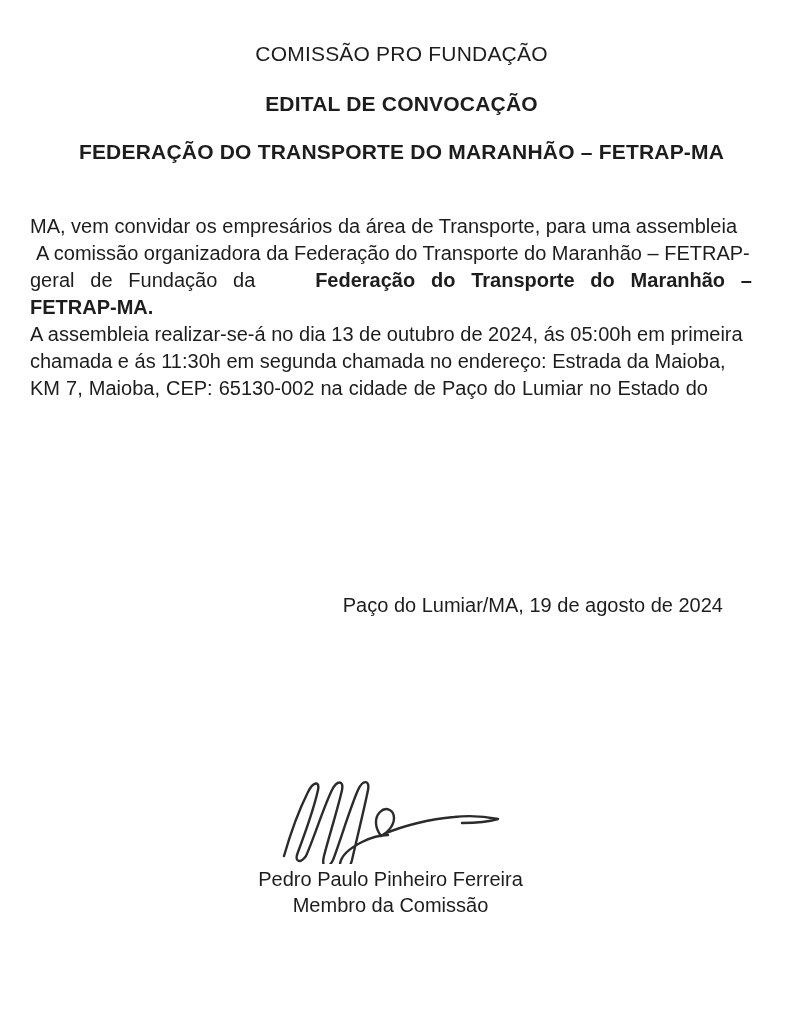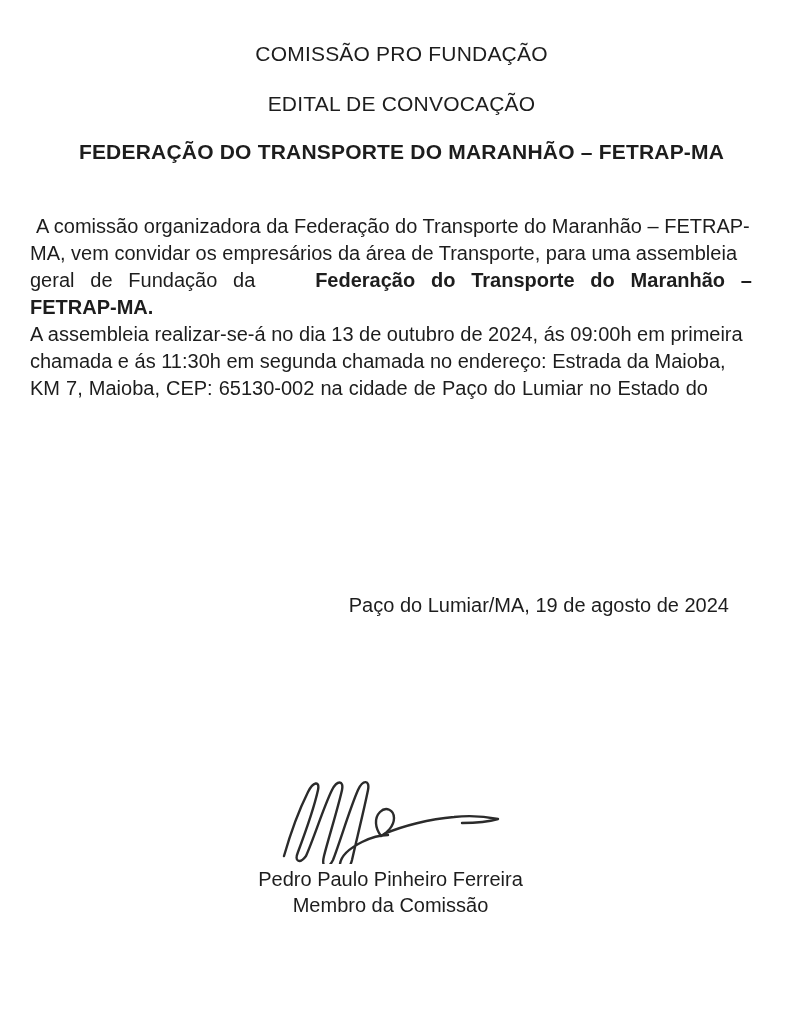--- a/index.html
+++ b/index.html
@@ -21,21 +21,21 @@
     left: 0;
     width: 100%;
     text-align: center;
     font-size: 21px;
     line-height: 24px;
     font-weight: normal;
     margin: 0;
     letter-spacing: 0.2px;
   }
   .h-commission { top: 42px; }
-  .h-edital     { top: 92px; }
+  .h-edital     { top: 92px; font-weight: bold; }
   .h-federation { top: 140px; font-weight: bold; }
 
   .body-paragraph {
     position: absolute;
     top: 213px;
     left: 30px;
     width: 722px;
     font-size: 20px;
     line-height: 27px;
   }
@@ -54,21 +54,21 @@
     top: 414px;
     left: 30px;
     font-size: 20px;
     line-height: 27px;
   }
   .agenda .agenda-item { margin-bottom: 24px; }
 
   .dateline {
     position: absolute;
     top: 592px;
-    left: 24px;
+    left: 18px;
     width: 722px;
     font-size: 20px;
     line-height: 27px;
     text-align: right;
     padding-right: 17px;
     box-sizing: border-box;
   }
 
   .signature-svg {
     position: absolute;
@@ -94,24 +94,24 @@
 
 <div class="page">
 
   <h1 class="heading h-commission">COMISSÃO PRO FUNDAÇÃO</h1>
 
   <h2 class="heading h-edital">EDITAL DE CONVOCAÇÃO</h2>
 
   <h3 class="heading h-federation">FEDERAÇÃO DO TRANSPORTE DO MARANHÃO – FETRAP-MA</h3>
 
   <div class="body-paragraph">
+    <div class="line"><span>MA, vem convidar os empresários da área de Transporte, para uma assembleia</span><span class="bold"></span></div>
     <div class="line first-line"><span> A comissão organizadora da Federação do Transporte do Maranhão – FETRAP-</span><span class="bold"></span></div>
-    <div class="line"><span>MA, vem convidar os empresários da área de Transporte, para uma assembleia</span><span class="bold"></span></div>
     <div class="line"><span>geral de Fundação da </span><span class="bold">Federação do Transporte do Maranhão – FETRAP-MA.</span></div>
-    <div class="line"><span>A assembleia realizar-se-á no dia 13 de outubro de 2024, ás 09:00h em primeira</span><span class="bold"></span></div>
+    <div class="line"><span>A assembleia realizar-se-á no dia 13 de outubro de 2024, ás 05:00h em primeira</span><span class="bold"></span></div>
     <div class="line"><span>chamada e ás 11:30h em segunda chamada no endereço: Estrada da Maioba,</span><span class="bold"></span></div>
     <div class="line"><span>KM 7, Maioba, CEP: 65130-002 na cidade de Paço do Lumiar no Estado do</span><span class="bold"></span></div>
   </div>
 
 
   <div class="dateline">Paço do Lumiar/MA, 19 de agosto de 2024</div>
 
   <svg class="signature-svg" viewBox="0 0 230 96" aria-hidden="true">
     <g fill="none" stroke="#2b2b2b" stroke-width="2.4" stroke-linecap="round" stroke-linejoin="round">
       <path d="M6,88

